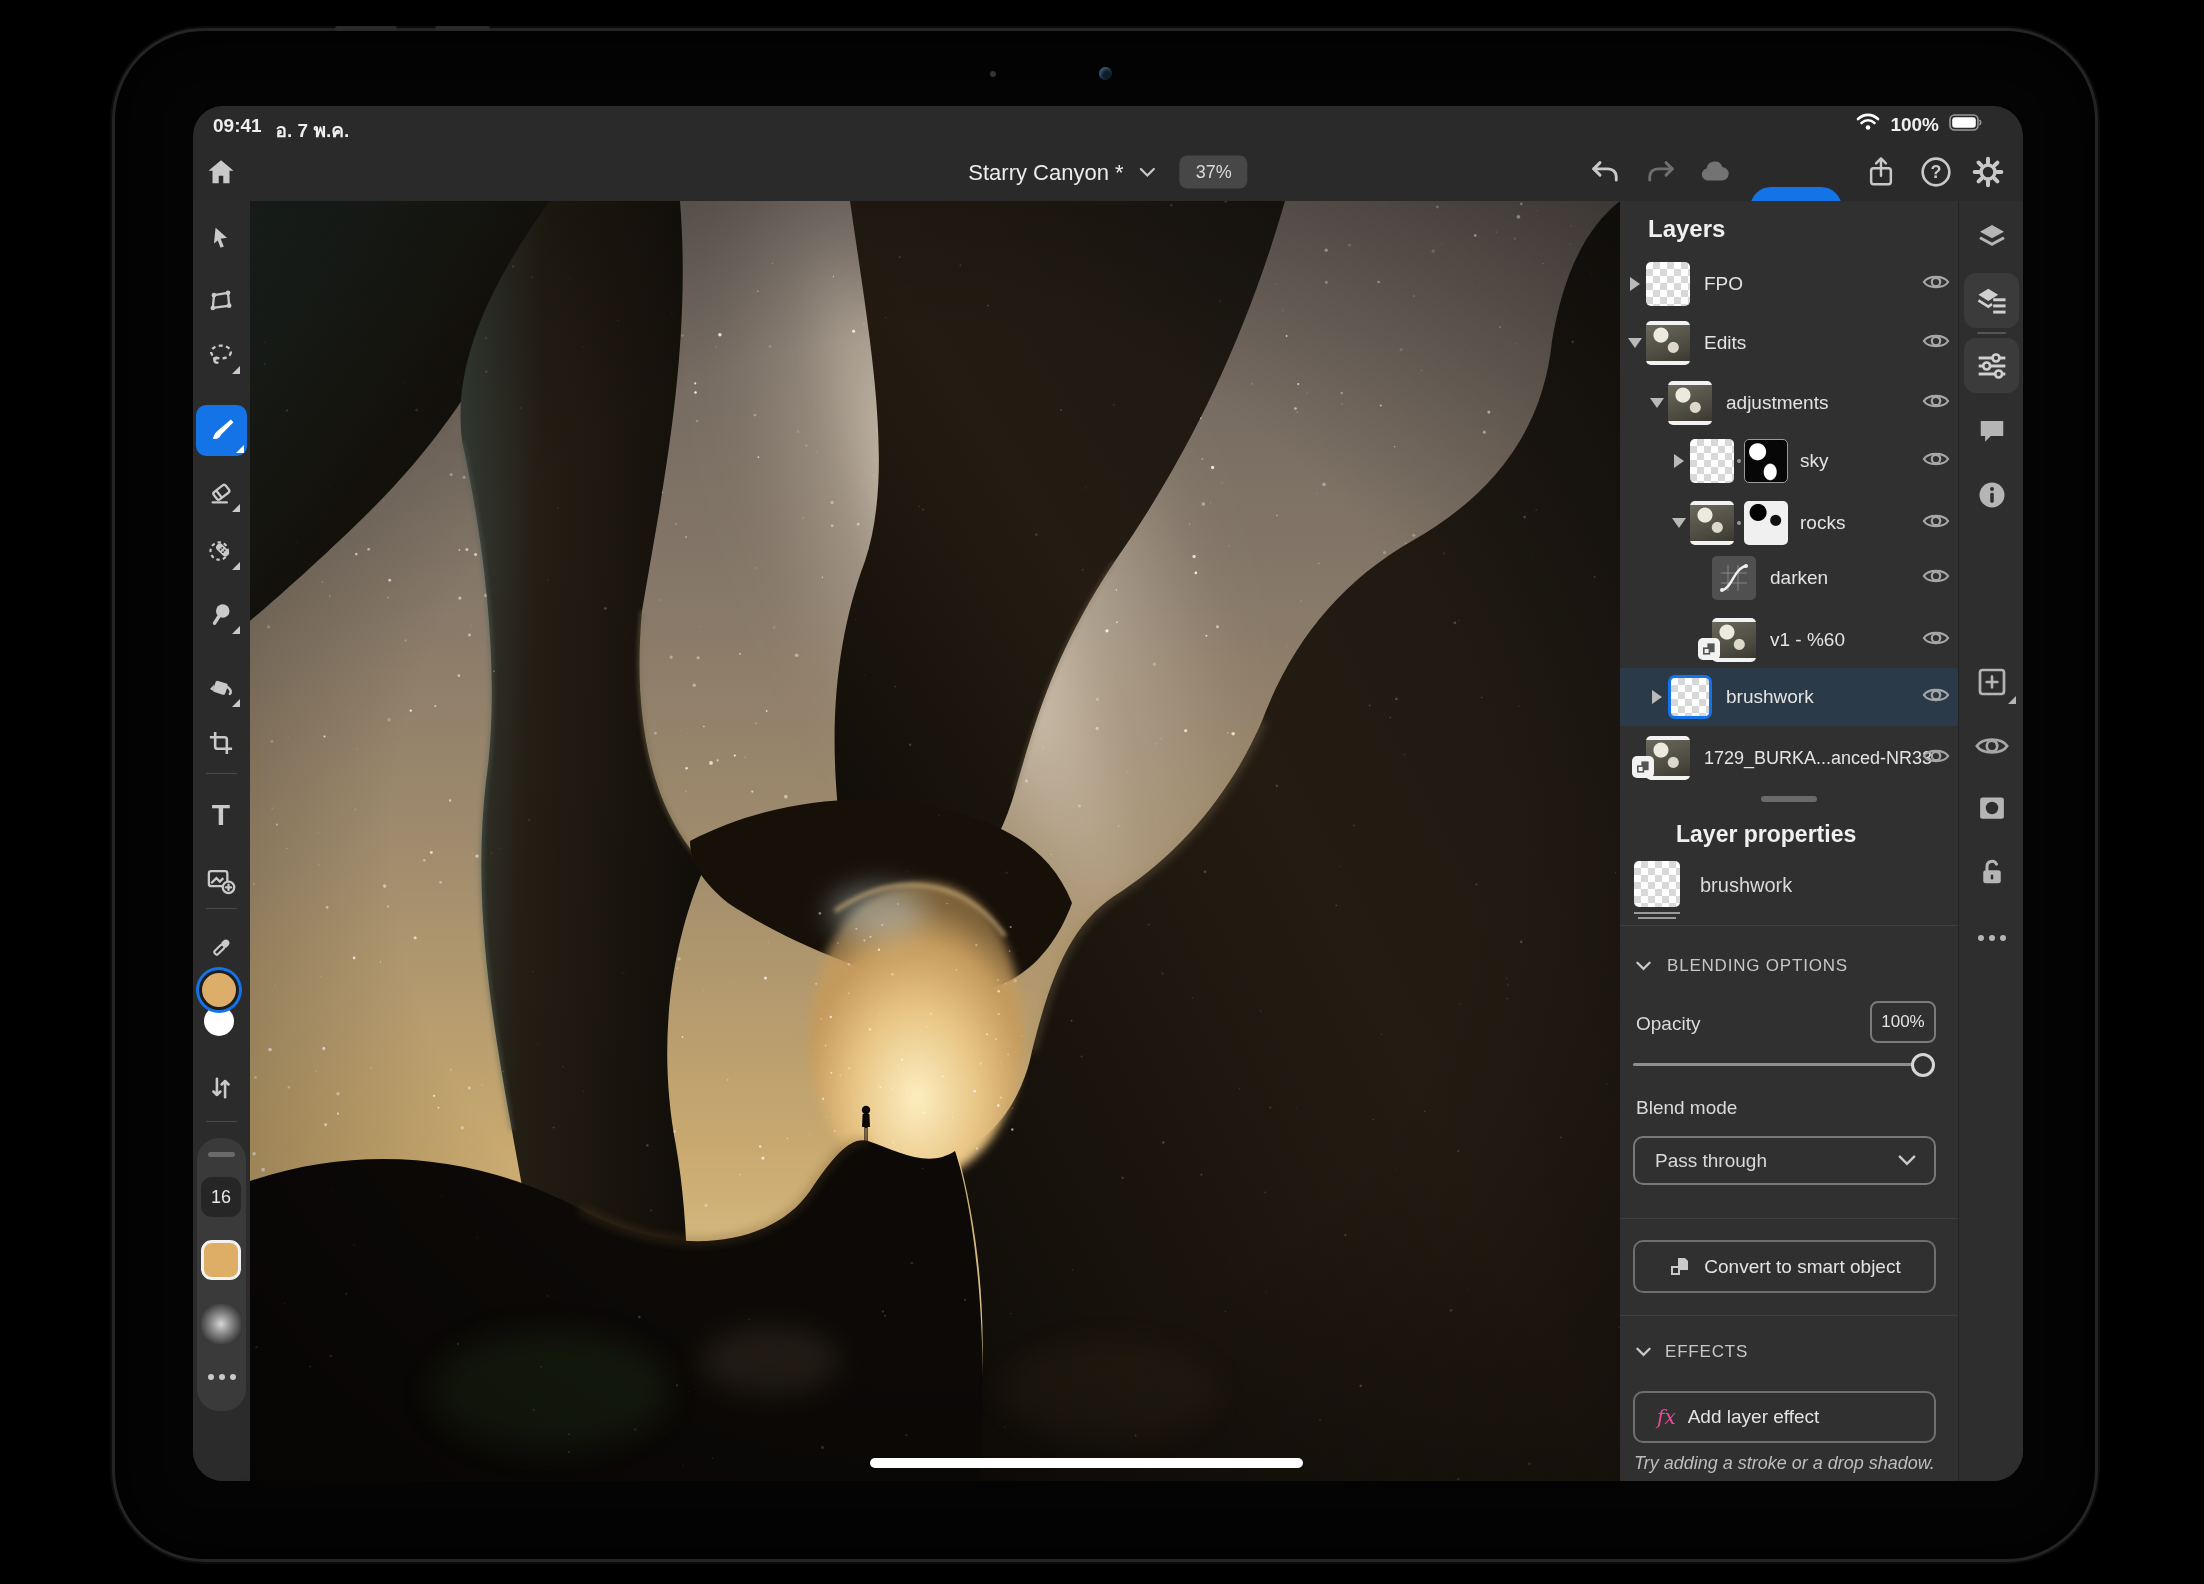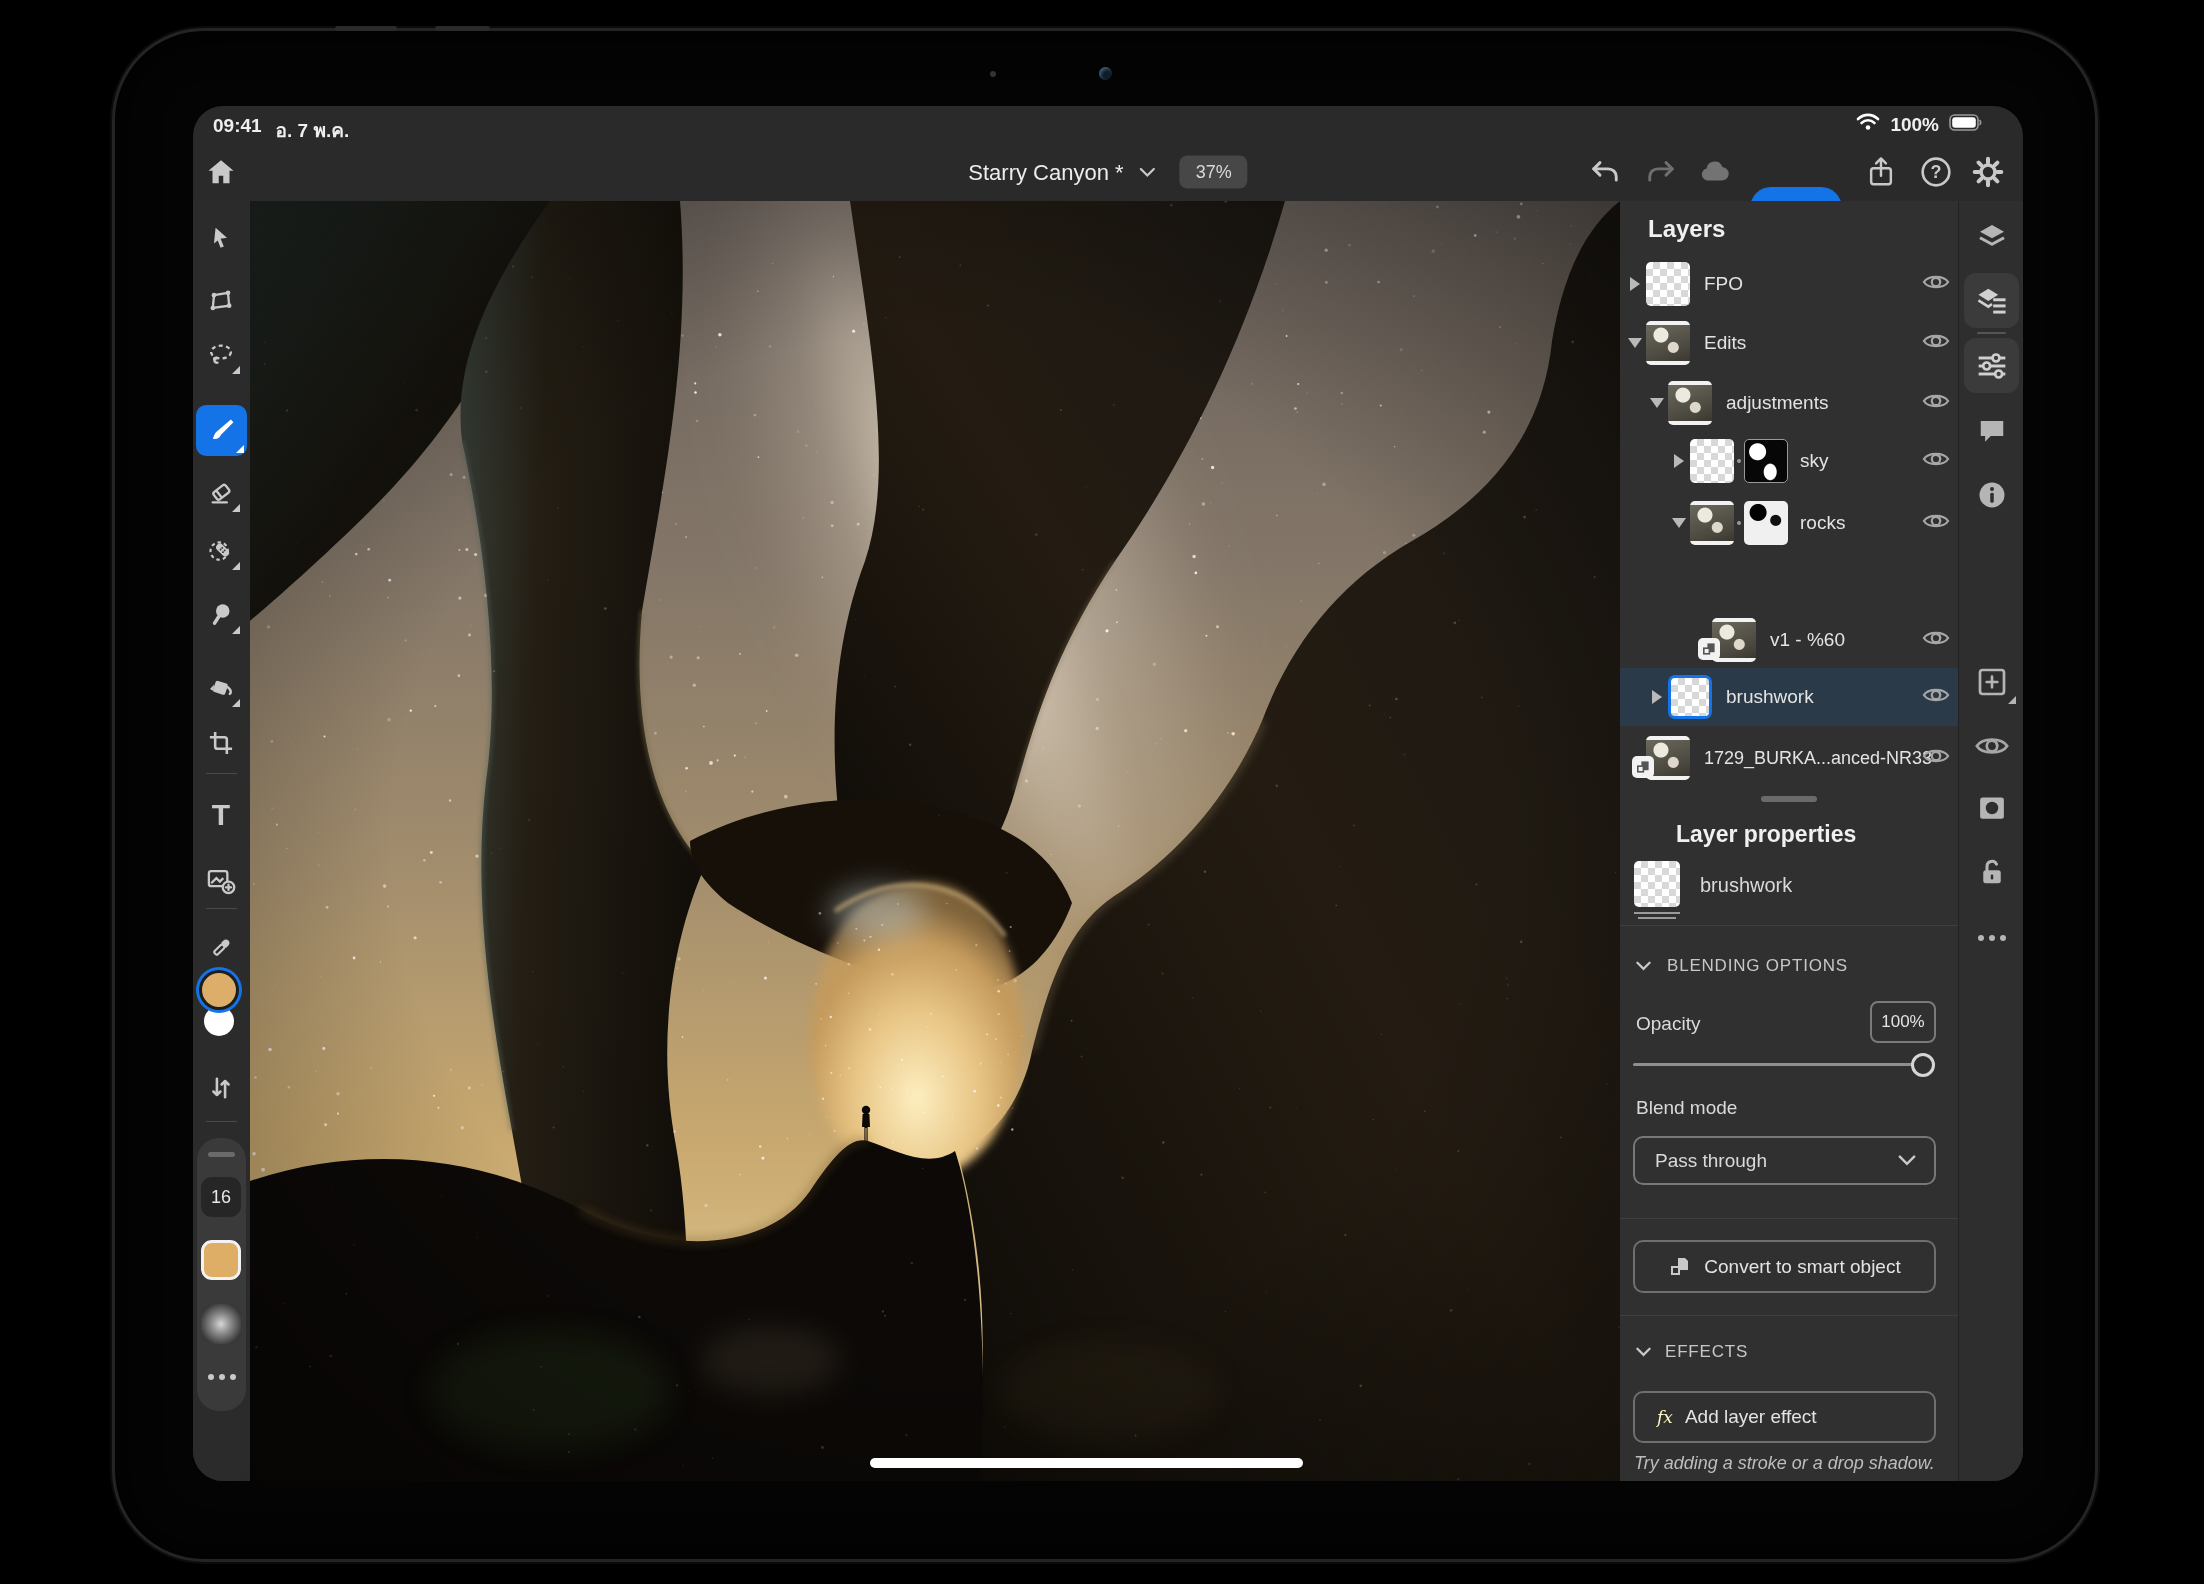--- a/index.html
+++ b/index.html
@@ -76,21 +76,21 @@
   .pdiv{position:absolute;left:0;width:338px;height:1px;background:#3f3f3f;}
   .sect-h{color:#c7c7c7;font-size:17px;letter-spacing:.8px;}
   .lbl{color:#dadada;font-size:19px;}
   .valbox{position:absolute;border:2px solid #7a7a7a;border-radius:8px;color:#e3e3e3;font-size:17px;
     display:flex;align-items:center;justify-content:center;box-sizing:border-box;}
   .track{position:absolute;height:3px;background:#8f8f8f;border-radius:2px;}
   .knob{position:absolute;width:24px;height:24px;border-radius:50%;background:#303030;border:3px solid #d6d6d6;box-sizing:border-box;}
   .dd{position:absolute;border:2px solid #787878;border-radius:10px;box-sizing:border-box;display:flex;align-items:center;}
   .btn{position:absolute;border:2px solid #6f6f6f;border-radius:10px;box-sizing:border-box;display:flex;align-items:center;justify-content:center;gap:12px;color:#e3e3e3;font-size:19px;}
   .hint{position:absolute;left:14px;top:1252px;color:#bdbdbd;font-size:18px;font-style:italic;white-space:nowrap;}
-  .fxg{font-family:"DejaVu Serif","Liberation Serif",serif;font-style:italic;font-size:17px;color:#fef9c3;}
+  .fxg{font-family:"DejaVu Serif","Liberation Serif",serif;font-style:italic;font-size:20px;color:#ec4899;}
   
   .rail{position:absolute;left:1765px;top:95px;width:65px;height:1280px;background:#2e2e2e;border-left:1px solid #222;}
   .rico{position:absolute;left:50%;transform:translate(-50%,-50%);display:flex;align-items:center;justify-content:center;}
   .rbtn{position:absolute;left:5px;width:55px;height:55px;background:#3b3b3b;border-radius:12px;}
   .stack2{position:absolute;left:14px;width:46px;}
   .stack2 i{display:block;height:2px;background:#9a9a9a;margin-top:3px;}
 </style>
 </head>
 <body>
 
@@ -1163,20 +1163,41 @@
         <span class="item linkdot" style="left:117px"></span>
         <span class="item thumb maskw" style="left:124px"></span>
         <span class="item lname" style="left:180px">rocks</span>
         <span class="item eye" style="left:302px"><svg width="28" height="22" viewBox="0 0 18 14">
               <path d="M1.2 7 C4 2.6 14 2.6 16.8 7 C14 11.4 4 11.4 1.2 7 Z" fill="none" stroke="#a6a6a6" stroke-width="1.4"></path>
               <circle cx="9" cy="7" r="2.7" fill="none" stroke="#a6a6a6" stroke-width="1.4"></circle>
               <path d="M9 4.3 A2.7 2.7 0 0 1 11.7 7" stroke="#a6a6a6" fill="none" stroke-width="1.4"></path>
             </svg></span>
       </div>
 
+      <div class="lrow" style="top:348px">
+        <span class="item thumb curves" style="left:92px">
+          <svg width="34" height="34" viewBox="0 0 34 34">
+              <g stroke="#bdbdbd" stroke-width=".8" opacity=".6">
+                <line x1="11" y1="4" x2="11" y2="30"></line>
+                <line x1="21" y1="4" x2="21" y2="30"></line>
+                <line x1="4" y1="12" x2="30" y2="12"></line>
+                <line x1="4" y1="22" x2="30" y2="22"></line>
+              </g>
+              <path d="M5 29 C14 29 17 7 29 5" stroke="#f0f0f0" stroke-width="2.4" fill="none"></path>
+              <circle cx="5" cy="29" r="2" fill="#f0f0f0"></circle>
+              <circle cx="29" cy="5" r="2" fill="#f0f0f0"></circle>
+            </svg>
+        </span>
+        <span class="item lname" style="left:150px">darken</span>
+        <span class="item eye" style="left:302px"><svg width="28" height="22" viewBox="0 0 18 14">
+              <path d="M1.2 7 C4 2.6 14 2.6 16.8 7 C14 11.4 4 11.4 1.2 7 Z" fill="none" stroke="#a6a6a6" stroke-width="1.4"></path>
+              <circle cx="9" cy="7" r="2.7" fill="none" stroke="#a6a6a6" stroke-width="1.4"></circle>
+              <path d="M9 4.3 A2.7 2.7 0 0 1 11.7 7" stroke="#a6a6a6" fill="none" stroke-width="1.4"></path>
+            </svg></span>
+      </div>
 
       <div class="lrow" style="top:410px">
         <span class="item thumb pthumb" style="left:92px"></span>
         <span class="item badge-so" style="left:78px;top:66%;">
           <svg width="16" height="16" viewBox="0 0 20 20">
               <rect x="8" y="3" width="9" height="11" fill="#555"></rect>
               <rect x="3.5" y="9" width="7" height="7" fill="#f2f2f2" stroke="#555" stroke-width="2"></rect>
             </svg>
         </span>
         <span class="item lname" style="left:150px">v1 - %60</span>

